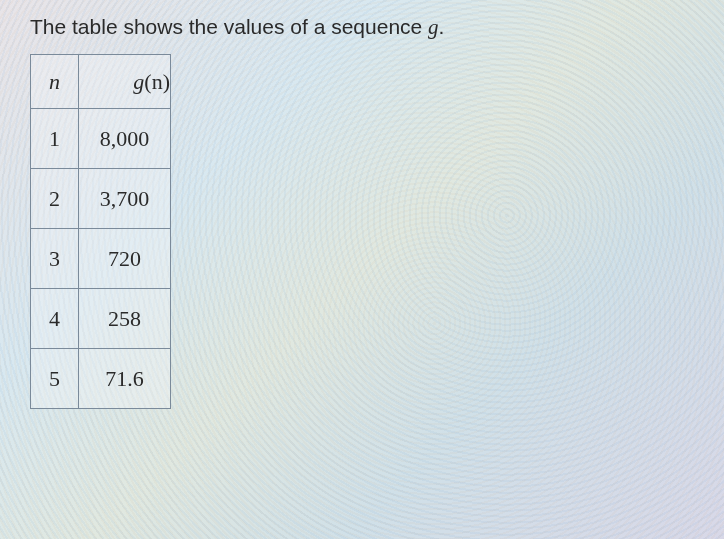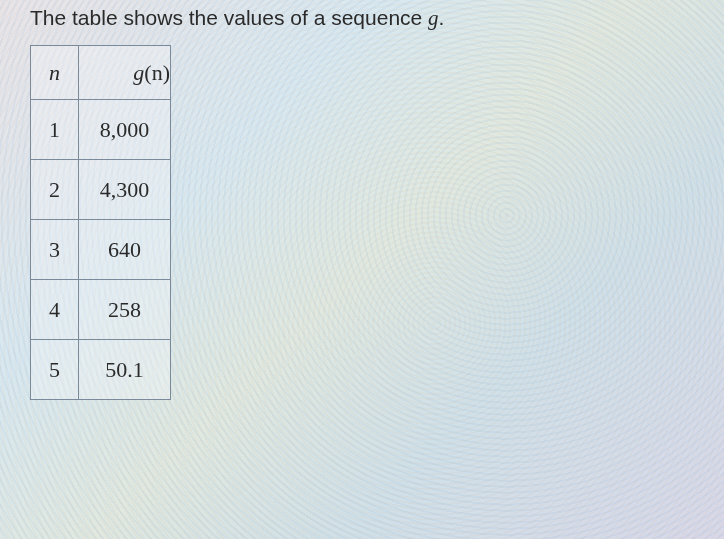--- a/index.html
+++ b/index.html
@@ -15,21 +15,21 @@
   .moire {
     position: absolute;
     top: 0; left: 0; right: 0; bottom: 0;
     background:
       repeating-radial-gradient(circle at 70% 40%, rgba(100,150,200,0.08) 0px, rgba(100,150,200,0.08) 2px, transparent 2px, transparent 6px),
       repeating-radial-gradient(circle at 60% 60%, rgba(200,150,100,0.06) 0px, rgba(200,150,100,0.06) 2px, transparent 2px, transparent 5px);
     pointer-events: none;
   }
   .content {
     position: relative;
-    padding: 6px 30px;
+    padding: 15px 30px;
   }
   .intro {
     font-size: 21px;
     margin-bottom: 14px;
     font-family: 'Segoe UI', Arial, sans-serif;
     font-weight: 400;
   }
   .intro .seq {
     font-style: italic;
     font-family: Georgia, serif;
@@ -84,31 +84,31 @@
         </th>
       </tr>
     </thead>
     <tbody>
       <tr>
         <td class="nval">1</td>
         <td class="gval">8,000</td>
       </tr>
       <tr>
         <td class="nval">2</td>
-        <td class="gval">4,300</td>
+        <td class="gval">3,700</td>
       </tr>
       <tr>
         <td class="nval">3</td>
-        <td class="gval">640</td>
+        <td class="gval">720</td>
       </tr>
       <tr>
         <td class="nval">4</td>
         <td class="gval">258</td>
       </tr>
       <tr>
         <td class="nval">5</td>
-        <td class="gval">50.1</td>
+        <td class="gval">71.6</td>
       </tr>
     </tbody>
   </table>
 
 
 </div>
 
 </body></html>

